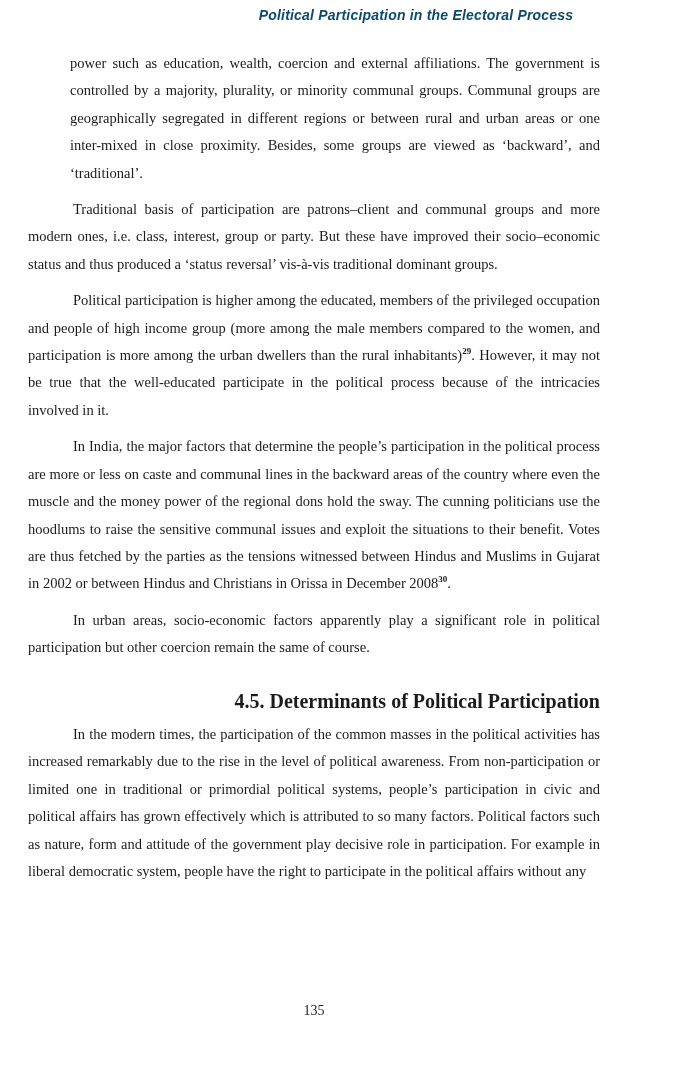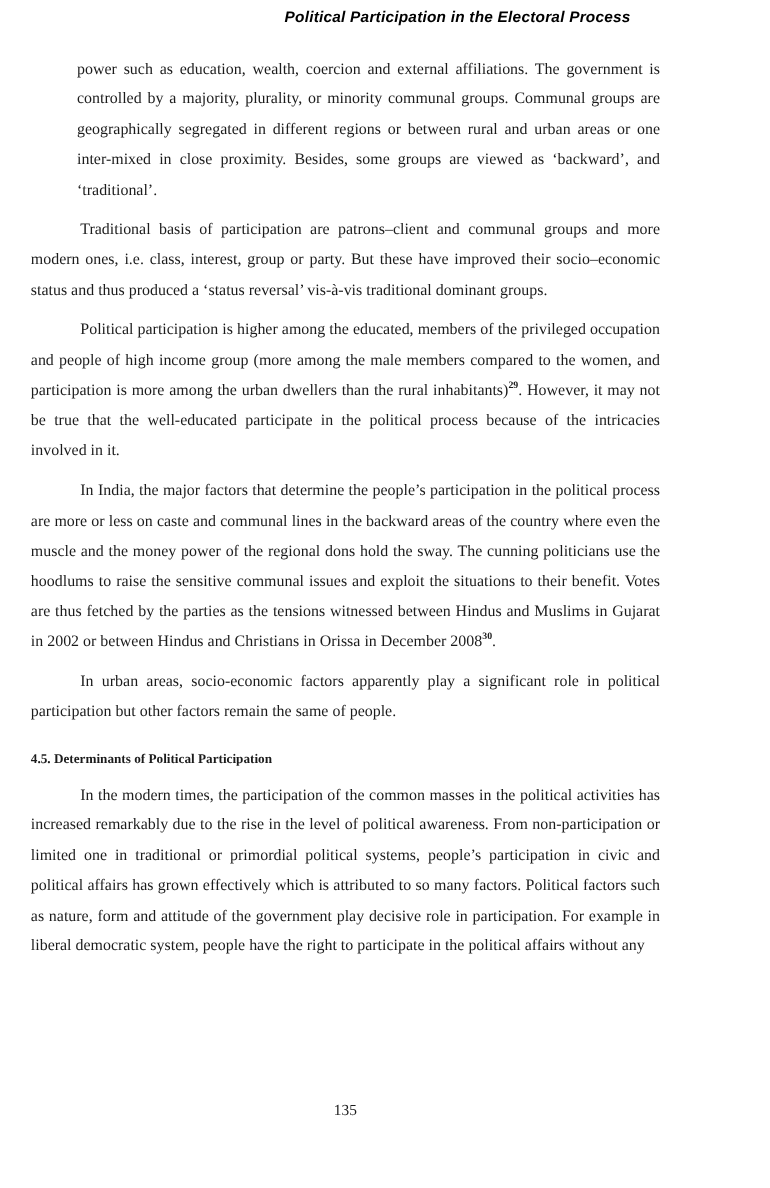--- a/index.html
+++ b/index.html
@@ -20,21 +20,21 @@
   .running-head {
     position: absolute;
     top: 7px;
     left: 230px;
     width: 372px;
     text-align: center;
     font-family: "Liberation Sans", sans-serif;
     font-style: italic;
     font-weight: bold;
     font-size: 14px;
-    color: #000000;
+    color: #0c4a6e;
     letter-spacing: 0.2px;
     white-space: nowrap;
   }
   .text-block {
     position: absolute;
     top: 50px;
     left: 28px;
     width: 572px;
     font-size: 14.5px;
     line-height: 27.4px;
@@ -42,24 +42,24 @@
   }
   .body-paragraph {
     margin: 0 0 9px 0;
     text-indent: 45px;
   }
   .body-paragraph.no-indent {
     text-indent: 0;
     margin-left: 42px;
   }
   .section-heading {
-    margin: 15px 0 6px 0;
-    font-size: 12px;
+    margin: 26px 0 6px 0;
+    font-size: 20px;
     font-weight: bold;
-    text-align: left;
+    text-align: right;
     line-height: 27.4px;
   }
   sup.footnote-ref {
     font-size: 9px;
     line-height: 0;
     vertical-align: super;
     font-weight: bold;
   }
   .page-footer {
     position: absolute;
@@ -76,20 +76,20 @@
 
 <div class="page">
 
   <div class="running-head">Political Participation in the Electoral Process</div>
 
   <div class="text-block">
       <p class="body-paragraph no-indent"><span>power such as education, wealth, coercion and external affiliations.  The government is controlled by a majority, plurality, or minority communal groups.  Communal groups are geographically segregated in different regions or between rural and urban areas or one inter-mixed in close proximity.  Besides, some groups are viewed as ‘backward’, and ‘traditional’.</span></p>
       <p class="body-paragraph"><span>Traditional basis of participation are patrons–client and communal groups and more modern ones, i.e. class, interest, group or party. But these have improved their socio–economic status and thus produced a ‘status reversal’ vis-à-vis traditional dominant groups.</span></p>
       <p class="body-paragraph"><span>Political participation is higher among the educated, members of the privileged occupation and people of high income group (more among the male members compared to the women, and participation is more among the urban dwellers than the rural inhabitants)</span><sup class="footnote-ref">29</sup><span>. However, it may not be true that the well-educated participate in the political process because of the intricacies involved in it.</span></p>
       <p class="body-paragraph"><span>In India, the major factors that determine the people’s participation in the political process are more or less on caste and communal lines in the backward areas of the country where even the muscle and the money power of the regional dons hold the sway. The cunning politicians use the hoodlums to raise the sensitive communal issues and exploit the situations to their benefit. Votes are thus fetched by the parties as the tensions witnessed between Hindus and Muslims in Gujarat in 2002 or between Hindus and Christians in Orissa in December 2008</span><sup class="footnote-ref">30</sup><span>.</span></p>
-      <p class="body-paragraph"><span>In urban areas, socio-economic factors apparently play a significant role in political participation but other factors remain the same of people.</span></p>
+      <p class="body-paragraph"><span>In urban areas, socio-economic factors apparently play a significant role in political participation but other coercion remain the same of course.</span></p>
       <h2 class="section-heading">4.5. Determinants of Political Participation</h2>
       <p class="body-paragraph"><span>In the modern times, the participation of the common masses in the political activities has increased remarkably due to the rise in the level of political awareness. From non-participation or limited one in traditional or primordial political systems, people’s participation in civic and political affairs has grown effectively which is attributed to so many factors. Political factors such as nature, form and attitude of the government play decisive role in participation.  For example in liberal democratic system, people have the right to participate in the political affairs without any</span></p>
     </div>
 
   <div class="page-footer">135</div>
 
 </div>
 
 </body></html>

